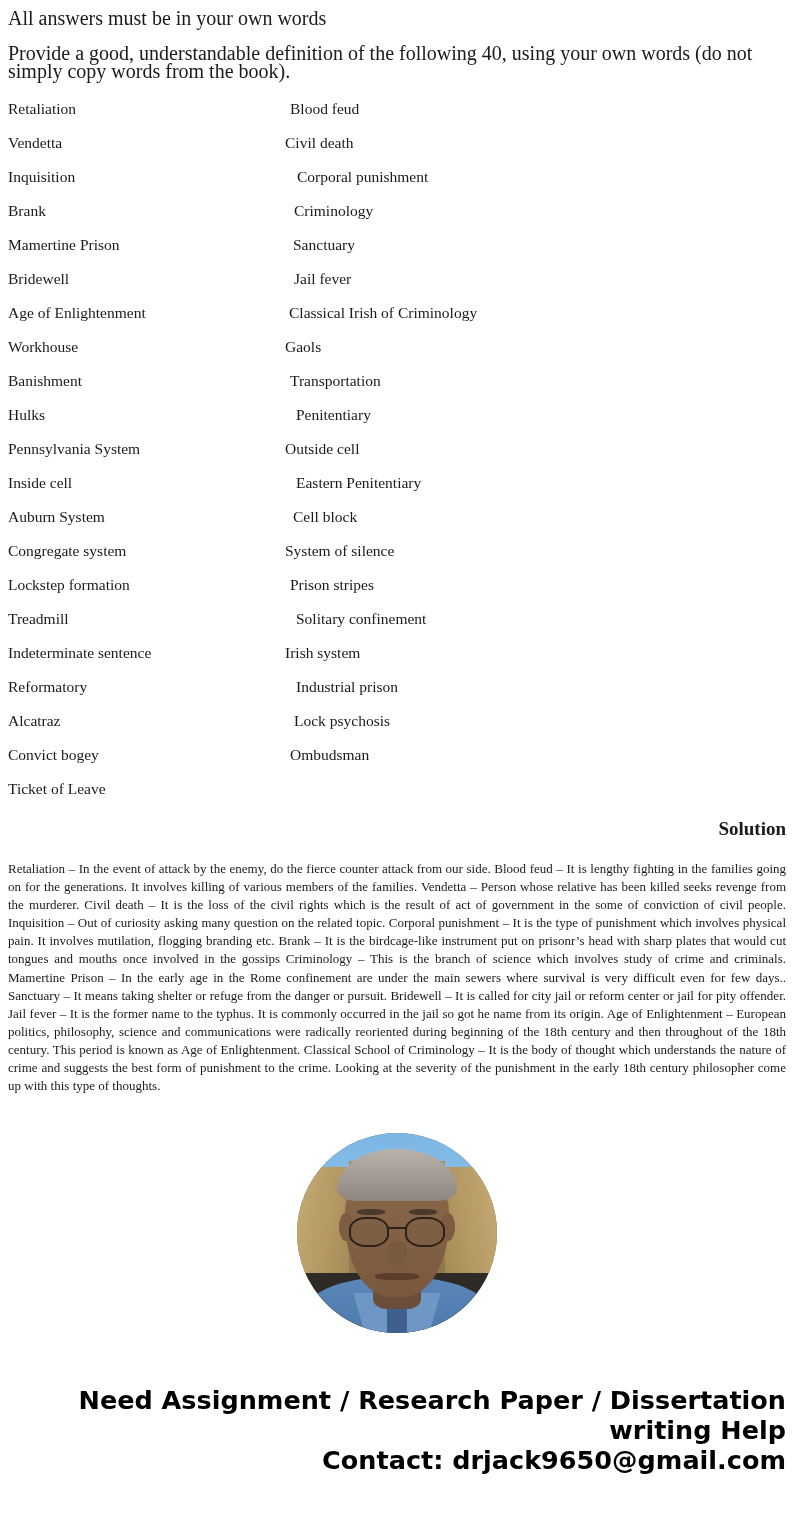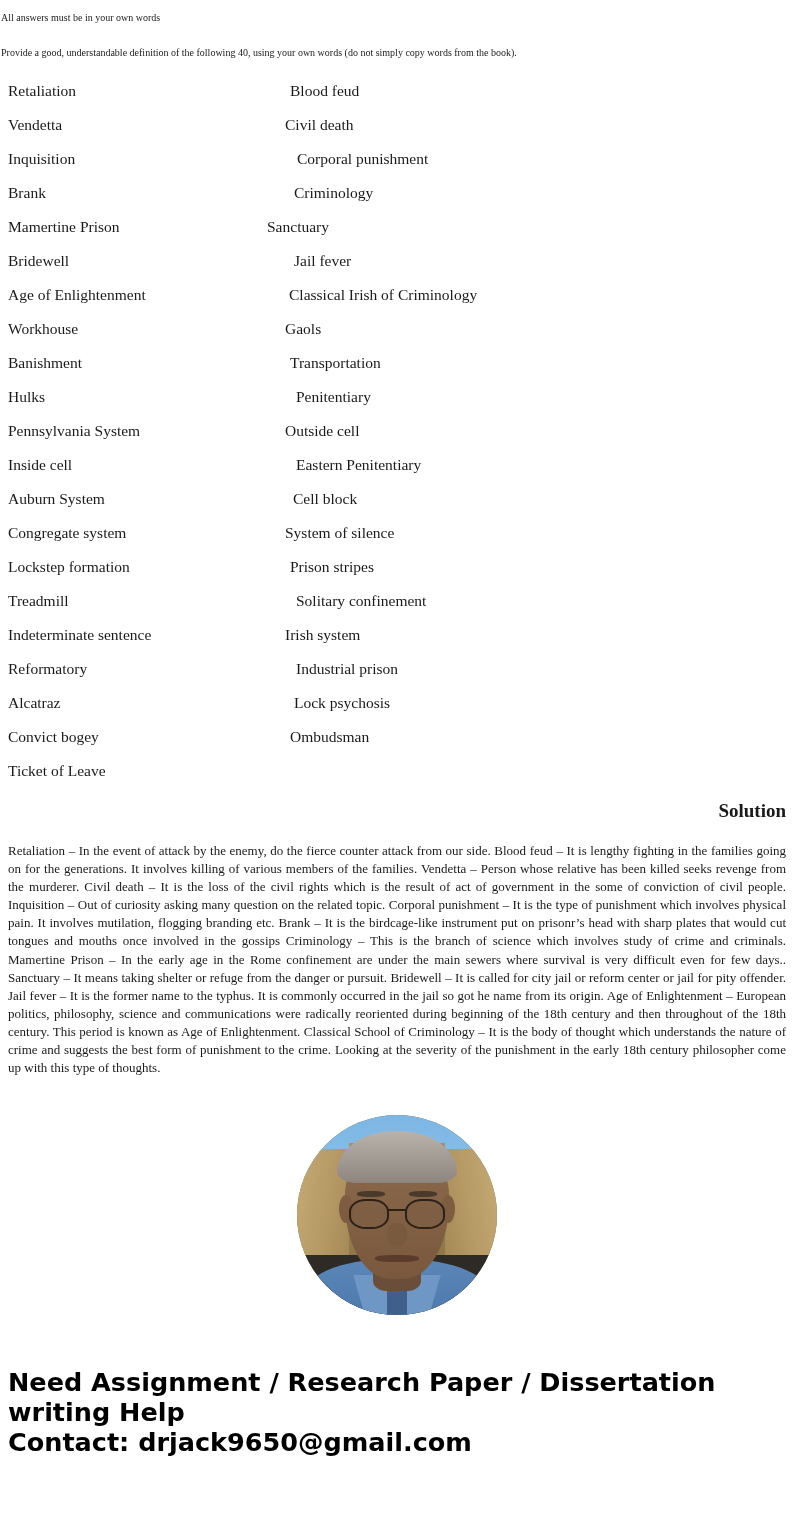--- a/index.html
+++ b/index.html
@@ -17,23 +17,23 @@
     min-height: 1523px;
     position: relative;
     box-sizing: border-box;
     padding: 0;
     background: #ffffff;
     overflow: hidden;
   }
 
   
   .intro-line {
-    font-size: 10px;
+    font-size: 20px;
     line-height: 18px;
-    padding: 0 1px;
+    padding: 0 8px;
   }
   .intro-1 { padding-top: 9px; }
   .intro-2 { padding-top: 17px; }
 
   
   .term-list {
     margin-top: 18px;
     padding: 0 8px;
     text-align: right;
   }
@@ -216,21 +216,21 @@
     left: 39%; top: 70%;
     width: 22%; height: 3.5%;
     background: #5a3b2c;
     border-radius: 40%;
   }
 
   
   .footer {
     font-family: "DejaVu Sans", sans-serif;
     font-weight: bold;
-    text-align: left;
+    text-align: right;
     color: #000000;
     margin-top: 52px;
     padding: 0 8px;
   }
   .footer-line-1 {
     font-size: 25.5px;
     line-height: 30px;
   }
   .footer-line-2 {
     font-size: 25.5px;
@@ -261,21 +261,21 @@
       <div class="term-row">
         <span class="term-left">Inquisition</span>
         <span class="term-right" style="left: 289px;">Corporal punishment</span>
       </div>
       <div class="term-row">
         <span class="term-left">Brank</span>
         <span class="term-right" style="left: 286px;">Criminology</span>
       </div>
       <div class="term-row">
         <span class="term-left">Mamertine Prison</span>
-        <span class="term-right" style="left: 259px; font-family: Liberation Serif, serif;">Sanctuary</span>
+        <span class="term-right" style="left: 285px; font-family: Liberation Serif, serif;">Sanctuary</span>
       </div>
       <div class="term-row">
         <span class="term-left">Bridewell</span>
         <span class="term-right" style="left: 286px;">Jail fever</span>
       </div>
       <div class="term-row">
         <span class="term-left">Age of Enlightenment</span>
         <span class="term-right" style="left: 281px;">Classical Irish of Criminology</span>
       </div>
       <div class="term-row">

